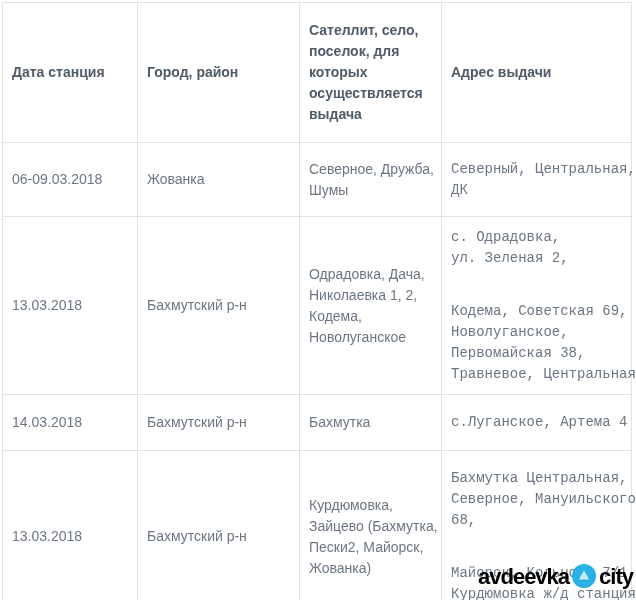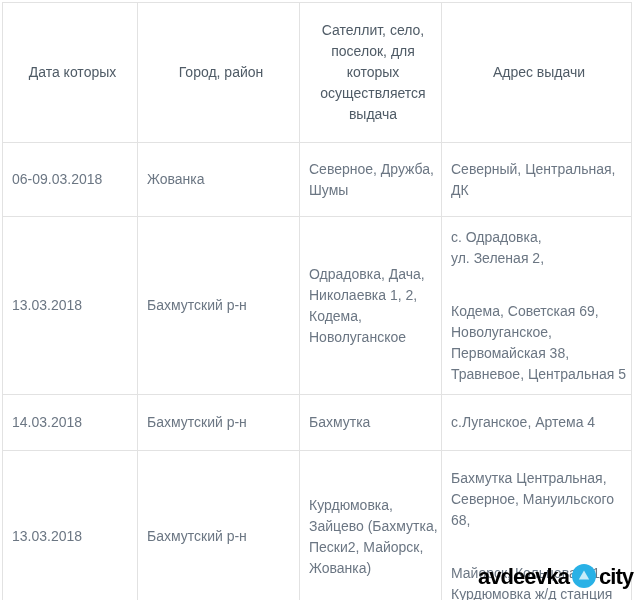--- a/index.html
+++ b/index.html
@@ -30,34 +30,33 @@
     border: 1px solid #e2e2e2;
     padding: 8px 4px 8px 9px;
     font-size: 14px;
     line-height: 21px;
     vertical-align: middle;
     text-align: left;
     white-space: pre;
     overflow: visible;
   }
   th {
-    font-weight: normal;
+    font-weight: bold;
     color: #4f5b66;
-    text-align: center;
   }
   td {
     color: #6b7683;
     font-weight: normal;
   }
   thead tr { height: 140px; }
   tbody tr:nth-child(1) { height: 74px; }
   tbody tr:nth-child(2) { height: 178px; }
   tbody tr:nth-child(3) { height: 56px; }
   tbody tr:nth-child(4) { height: 172px; }
-  td p { margin: 0; }
+  td p { margin: 0; font-family: Liberation Mono, monospace; }
   td p + p { margin-top: 32px; }
   .watermark {
     position: absolute;
     top: 555px;
     right: 3px;
     display: flex;
     align-items: flex-start;
     gap: 3px;
     font-size: 22px;
     font-weight: bold;
@@ -80,21 +79,21 @@
 
   <table class="schedule">
     <colgroup>
       <col class="c1">
         <col class="c2">
         <col class="c3">
         <col class="c4">
     </colgroup>
     <thead>
       <tr>
-        <th>Дата которых</th>
+        <th>Дата станция</th>
         <th>Город, район</th>
         <th>Сателлит, село,
 поселок, для
 которых
 осуществляется
 выдача</th>
         <th>Адрес выдачи</th>
       </tr>
     </thead>
     <tbody>

